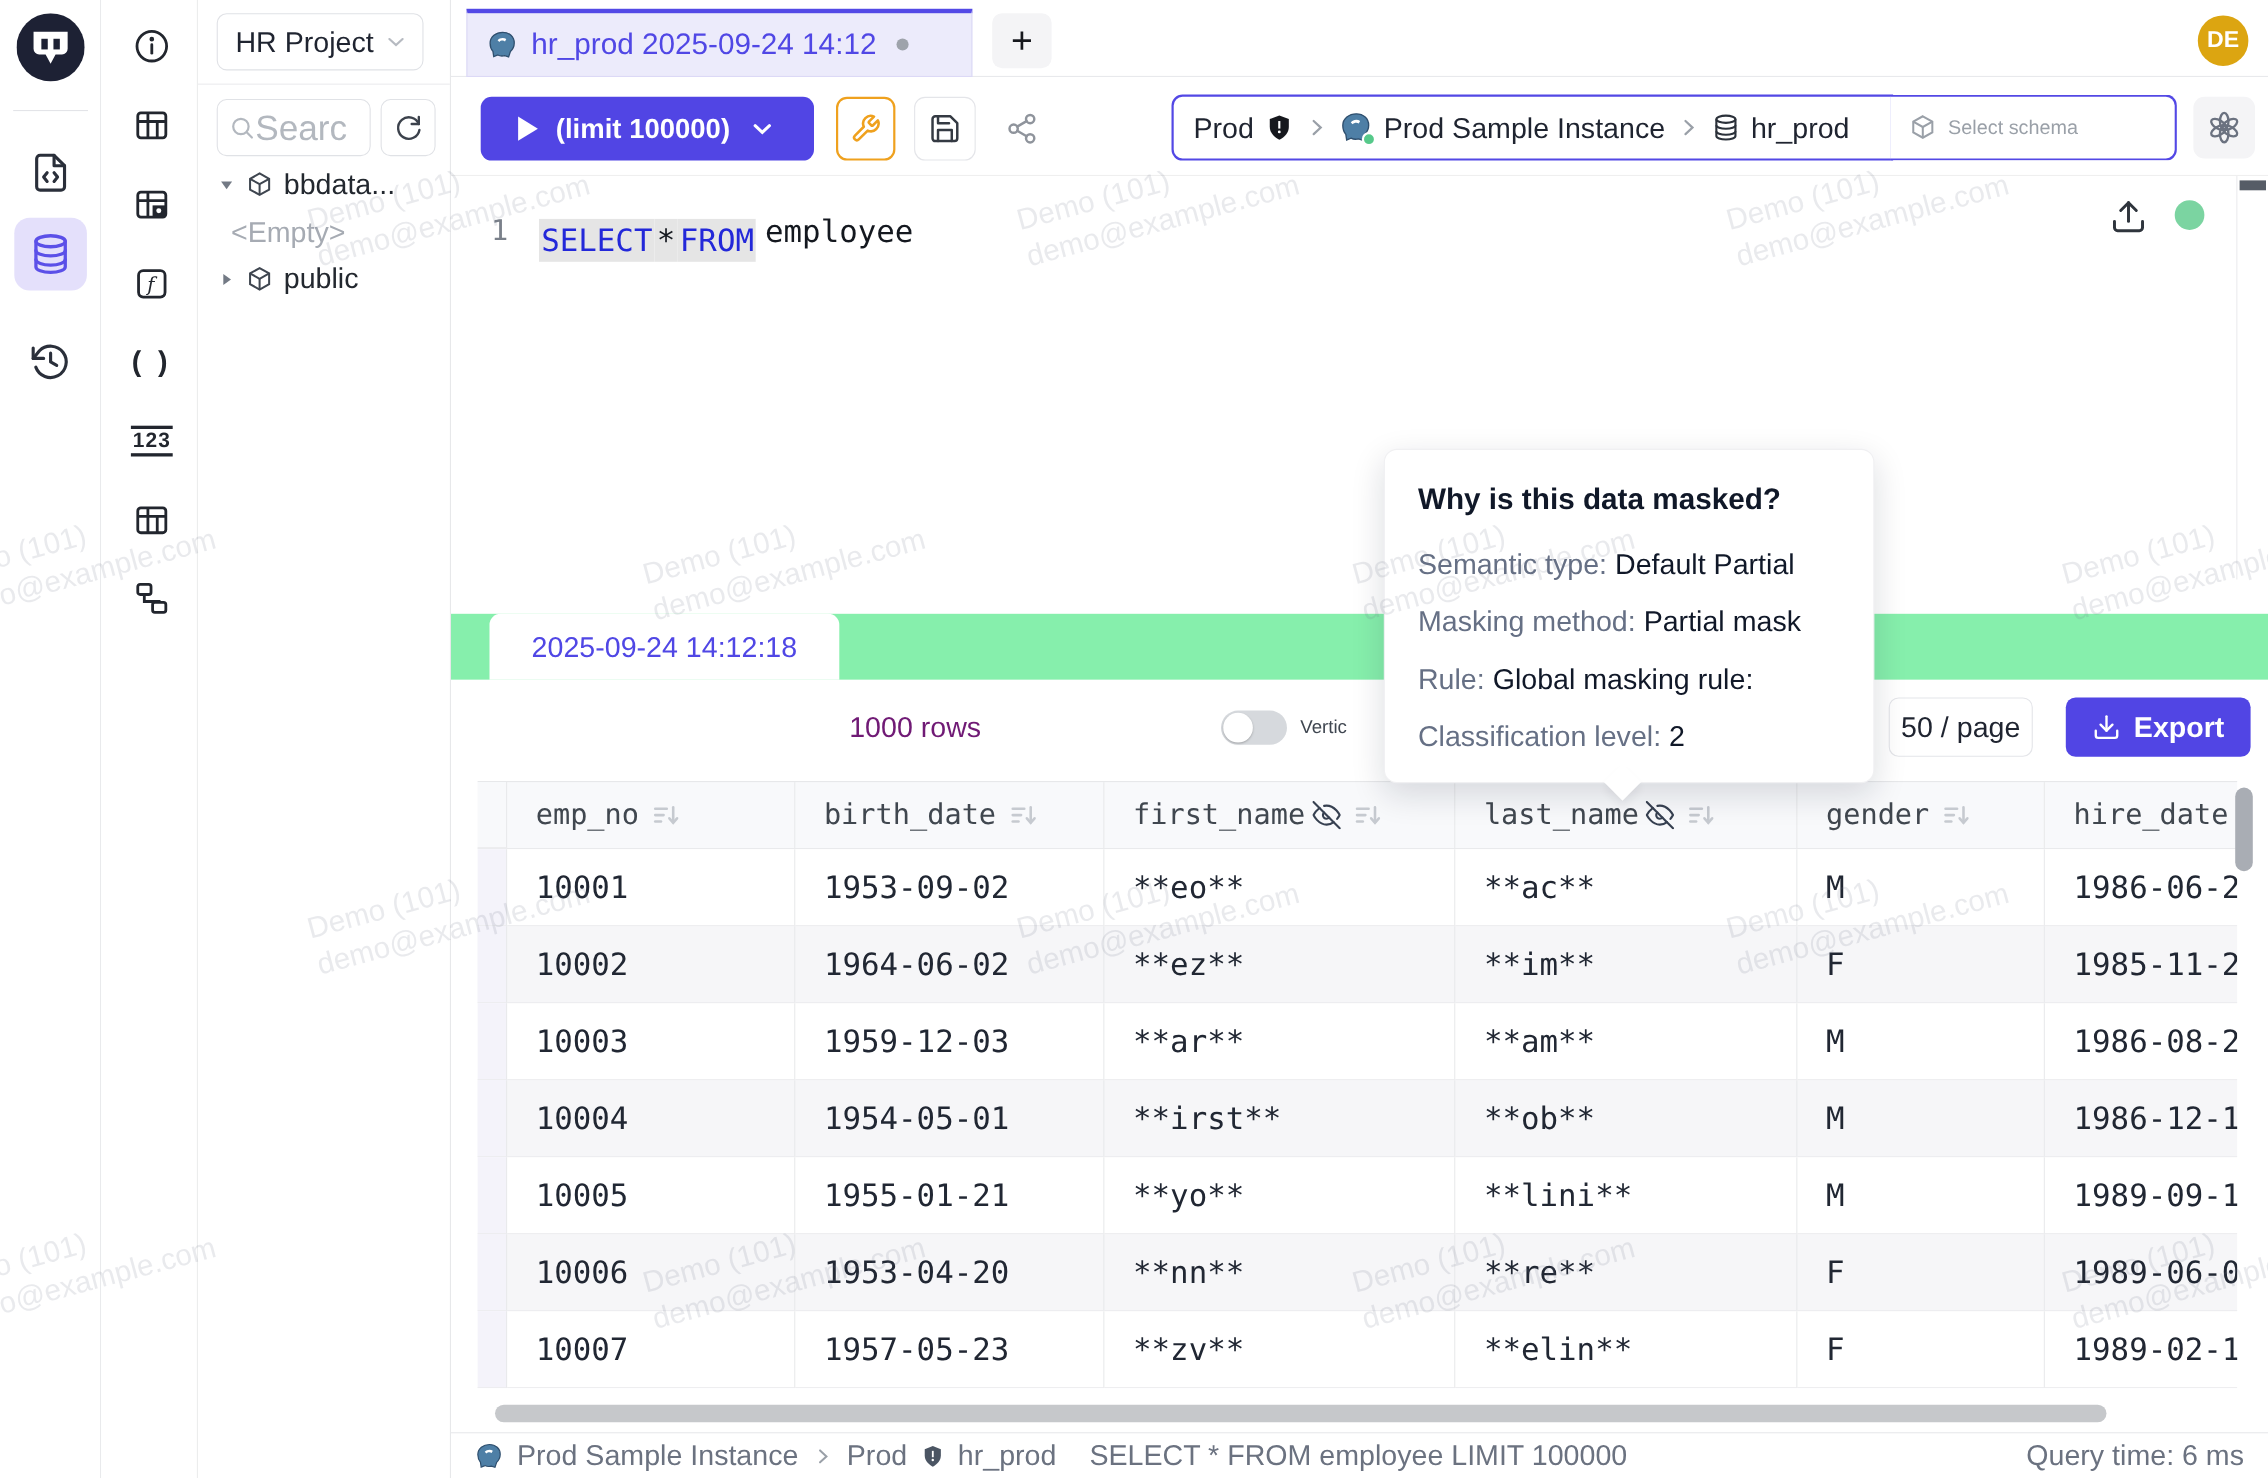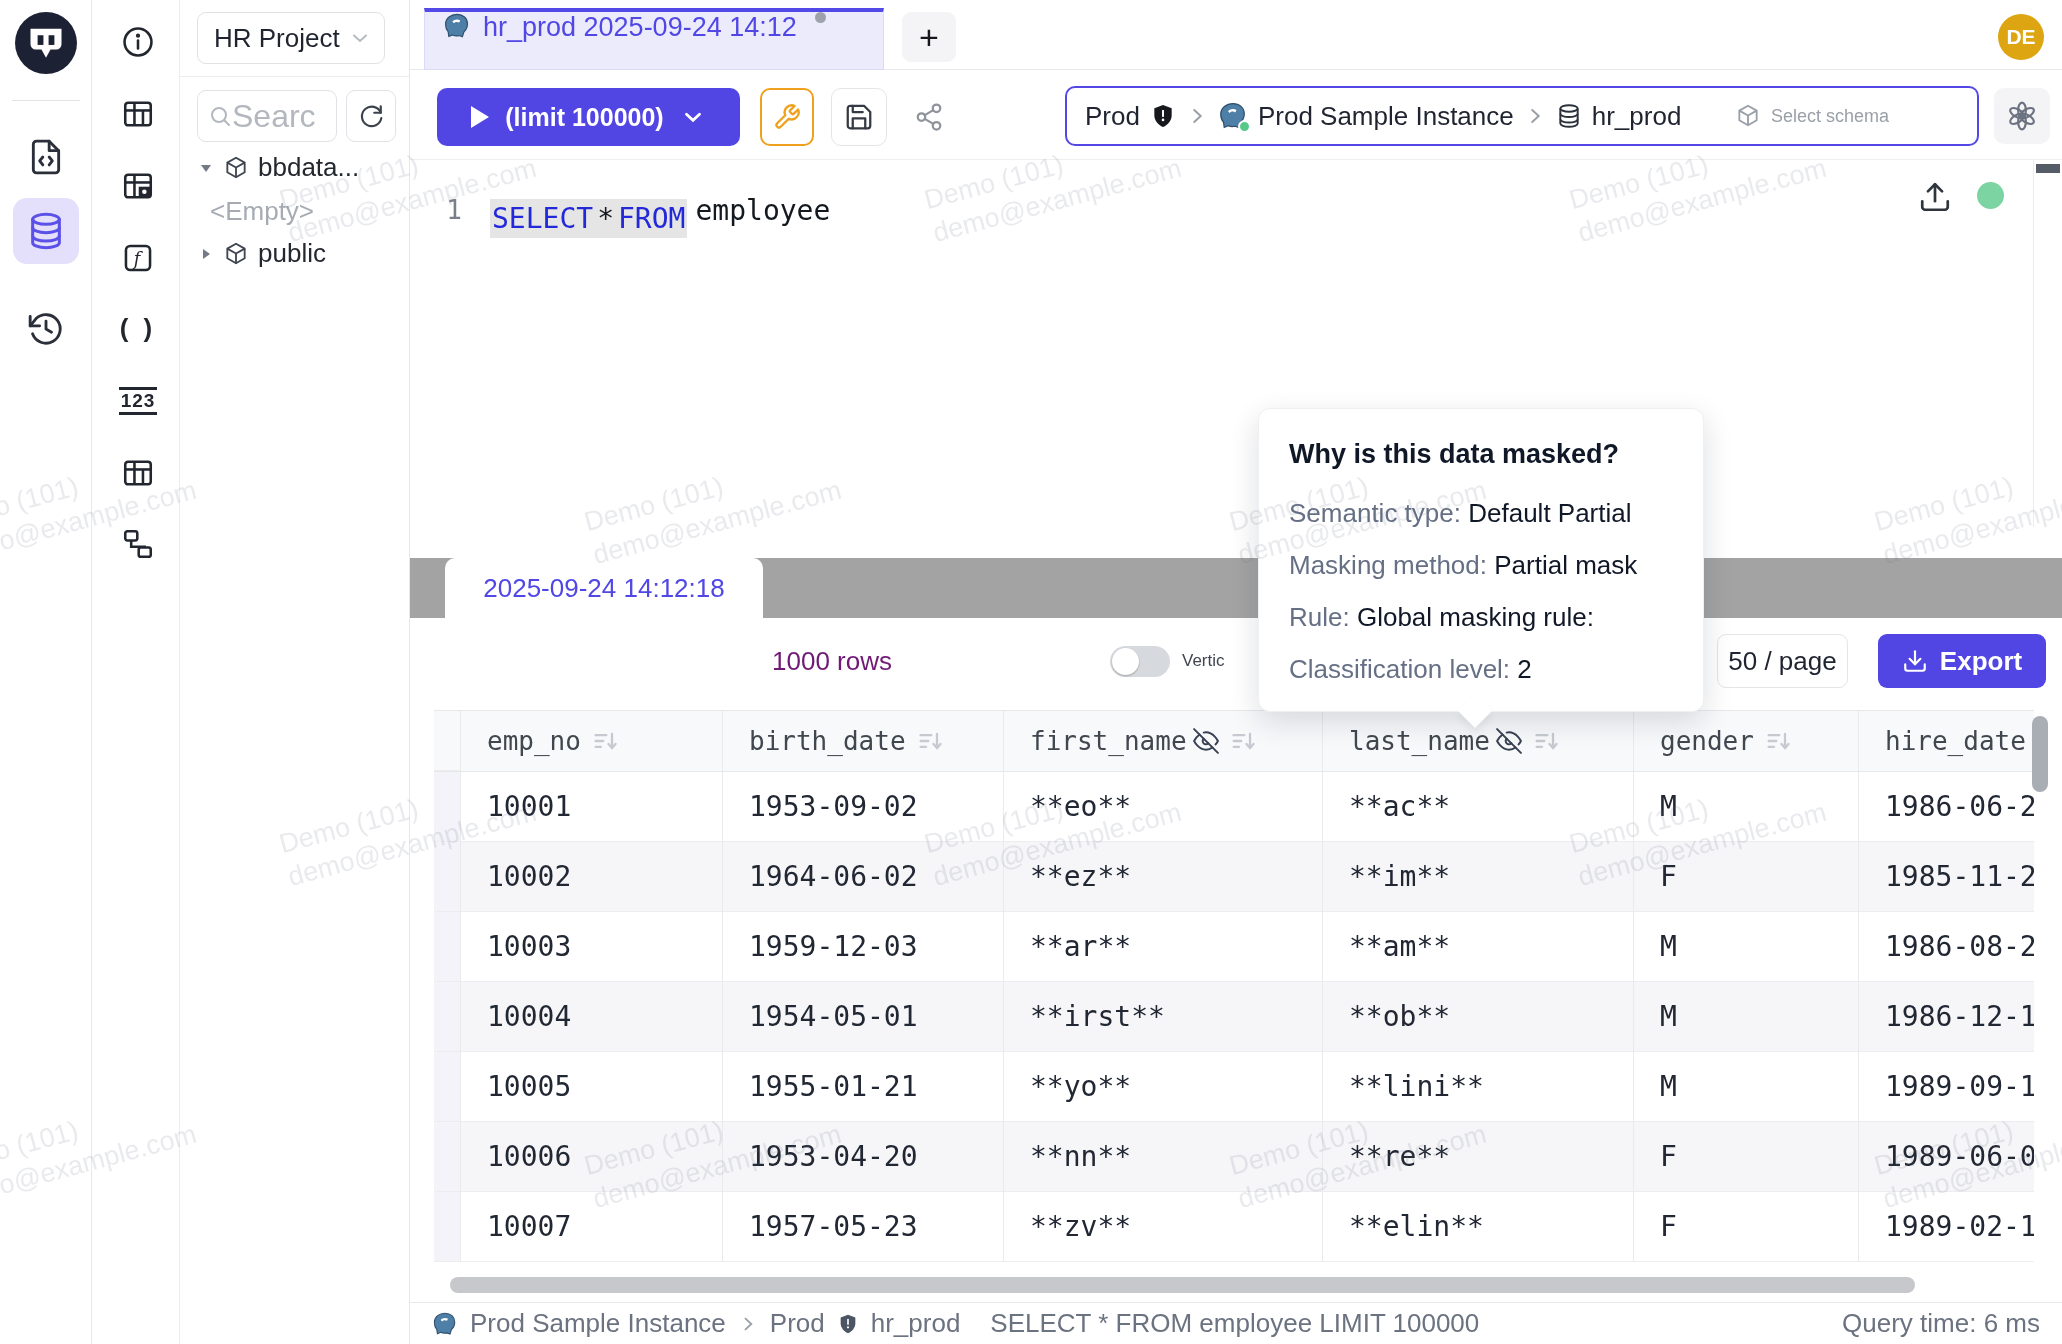--- a/index.html
+++ b/index.html
@@ -30,21 +30,21 @@
   .tree-hr { position:absolute; left:0; top:76px; width:100%; height:1px; background:#ececee; }
   .search-box { position:absolute; left:17px; top:90px; width:140px; height:52px; border:1px solid #e0e2e6; border-radius:9px; display:flex; align-items:center; padding:0 8px 0 10px; overflow:hidden; }
   .search-box input { border:0; outline:0; width:90px; font-size:32px; color:#374151; font-family:"Liberation Sans",sans-serif; }
   .search-box input::placeholder { color:#b3b8bf; }
   .refresh-btn { position:absolute; left:166px; top:90px; width:50px; height:52px; border:1px solid #e0e2e6; border-radius:9px; display:flex; align-items:center; justify-content:center; color:#3c424c; }
   .tnode { position:absolute; display:flex; align-items:center; gap:9px; font-size:26px; color:#23282f; }
   .tnode .muted { color:#a6abb3; }
 
   
   .main-top { left:410px; top:0; width:1652px; height:70px; border-bottom:1px solid #e8e9ec; background:#fff; }
-  .tab { position:absolute; left:14px; top:8px; width:460px; height:62px; background:#ecebfb; border:1px solid #dcd9f6; border-top:4px solid #5349e6; display:flex; gap:12px; padding:0 18px; }
+  .tab { position:absolute; left:14px; top:8px; width:460px; height:62px; background:#ecebfb; border:1px solid #dcd9f6; border-top:4px solid #5349e6; display:flex; align-items:center; gap:12px; padding:0 18px; }
   .tab-label { color:#5047e5; font-size:27px; white-space:nowrap; }
   .dirty-dot { width:11px; height:11px; border-radius:50%; background:#9ea3ab; margin-left:6px; }
   .add-tab { position:absolute; left:492px; top:12px; width:54px; height:50px; border-radius:9px; background:#f4f4f6; display:flex; align-items:center; justify-content:center; font-size:34px; color:#16181d; font-weight:300; }
   .avatar { position:absolute; right:18px; top:14px; width:46px; height:46px; border-radius:50%; background:#dca511; color:#fff; font-size:21px; font-weight:bold; display:flex; align-items:center; justify-content:center; }
 
   
   .toolbar { left:410px; top:70px; width:1652px; height:90px; background:#fff; border-bottom:1px solid #efefef; }
   .run-btn { position:absolute; left:27px; top:18px; width:303px; height:58px; background:#5145e4; border-radius:10px; color:#fff; display:flex; align-items:center; justify-content:center; gap:16px; }
   .run-label { font-size:25px; font-weight:600; }
   .play-tri { width:0; height:0; border-left:18px solid #fff; border-top:11px solid transparent; border-bottom:11px solid transparent; }
@@ -69,21 +69,21 @@
   .ed-upload { position:absolute; right:110px; top:20px; color:#2f353d; }
   .ed-green { position:absolute; right:58px; top:22px; width:27px; height:27px; border-radius:50%; background:#7bd4a1; }
   .minimap-sep { position:absolute; right:28px; top:0; width:1px; height:100%; background:#ebecee; }
   .minimap-bar { position:absolute; right:2px; top:4px; width:24px; height:9px; background:#565c66; }
   .splitter { position:absolute; left:795px; top:369px; width:46px; display:flex; flex-direction:column; gap:4px; }
   .splitter span { height:3px; border-radius:2px; background:#6f7680; }
 
   
   .results { left:410px; top:527px; width:1652px; height:775px; background:#fff; }
   .panel-scroll { position:absolute; left:0px; top:127px; width:5px; height:46px; border-radius:3px; background:#cfd1d5; }
-  .rtabs { position:absolute; left:0; top:31px; width:1652px; height:60px; background:#a3a3a3; }
+  .rtabs { position:absolute; left:0; top:31px; width:1652px; height:60px; background:#86efac; }
   .rtab { position:absolute; left:35px; top:0; width:318px; height:60px; background:#fff; border-radius:10px 10px 0 0; display:flex; align-items:center; justify-content:center; font-size:26px; color:#5047e5; }
   .controls { position:absolute; left:0; top:91px; width:1652px; height:86px; background:#fff; }
   .res-search { position:absolute; left:35px; top:16px; width:312px; height:54px; border:1px solid #e4e5e9; border-radius:9px; display:flex; align-items:center; gap:10px; padding:0 14px; }
   .res-search input { border:0; outline:0; width:240px; font-size:26px; color:#374151; font-family:"Liberation Sans",sans-serif; }
   .res-search input::placeholder { color:#b3b8bf; }
   .rows-label { position:absolute; left:362px; top:0; height:86px; display:flex; align-items:center; font-size:26px; color:#701a75; }
   .toggle { position:absolute; left:700px; top:28px; width:60px; height:31px; border-radius:16px; background:#d6d9dd; }
   .toggle .knob { position:absolute; left:2px; top:2px; width:27px; height:27px; border-radius:50%; background:#fff; box-shadow:0 1px 2px rgba(0,0,0,.25); }
   .toggle-label { position:absolute; left:772px; top:0; height:86px; display:flex; align-items:center; font-size:17px; color:#3f4650; }
   .pagesize { position:absolute; left:1307px; top:16px; width:131px; height:54px; border:1px solid #e4e5e9; border-radius:9px; display:flex; align-items:center; justify-content:center; font-size:26px; color:#1f2430; background:#fff; }

